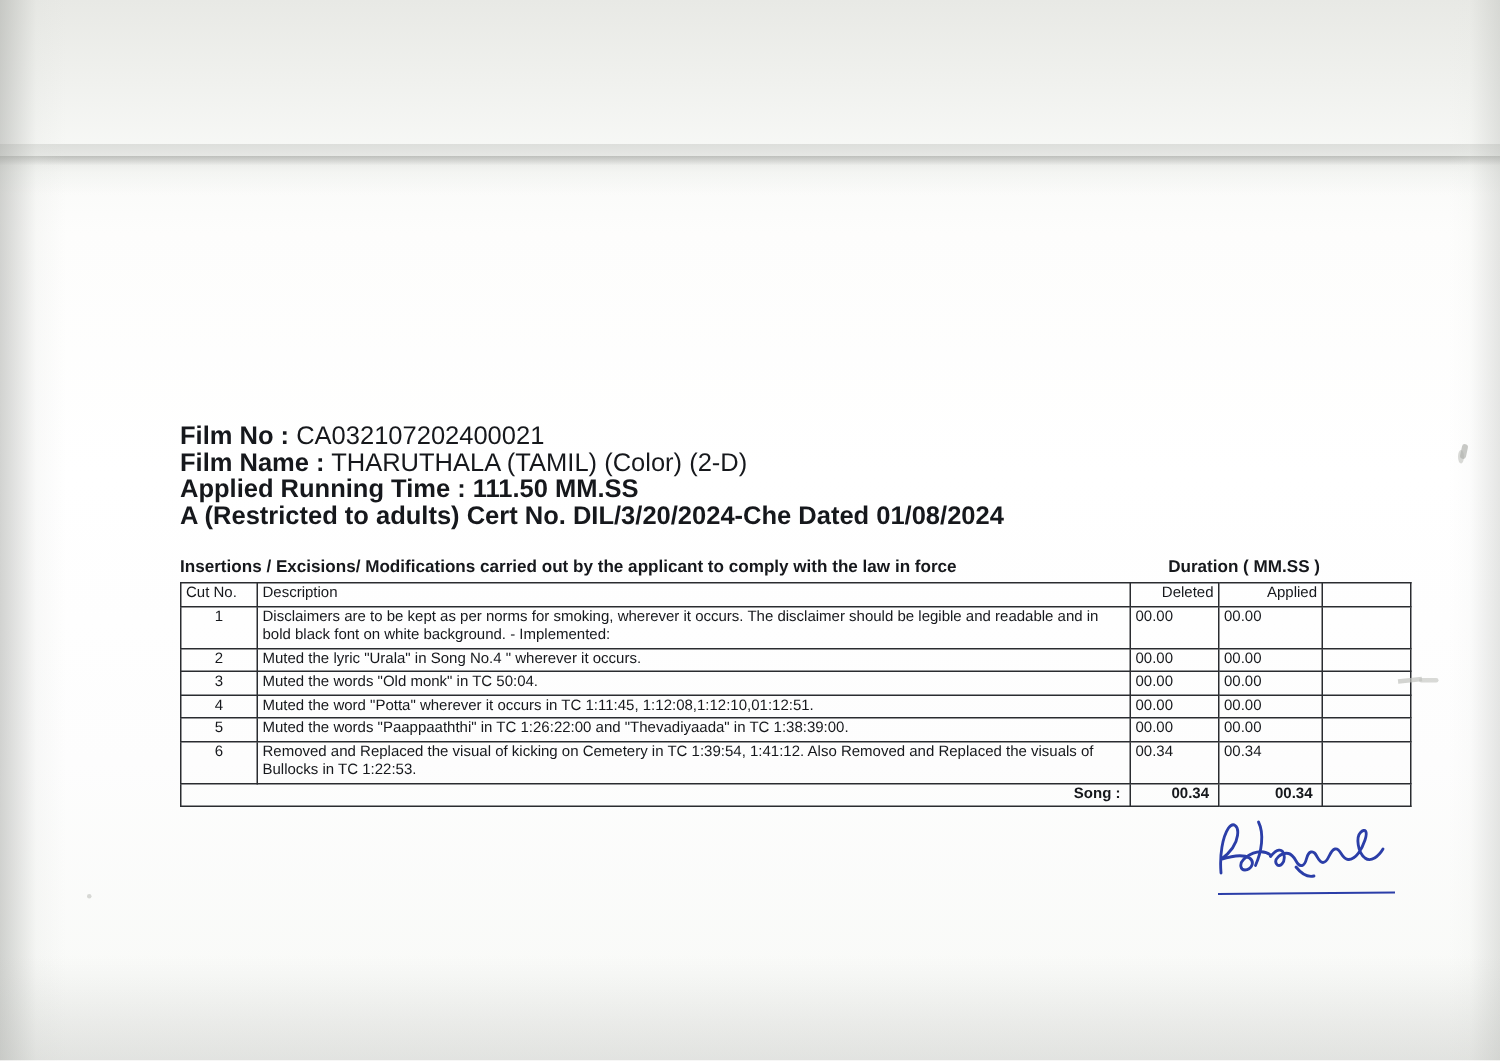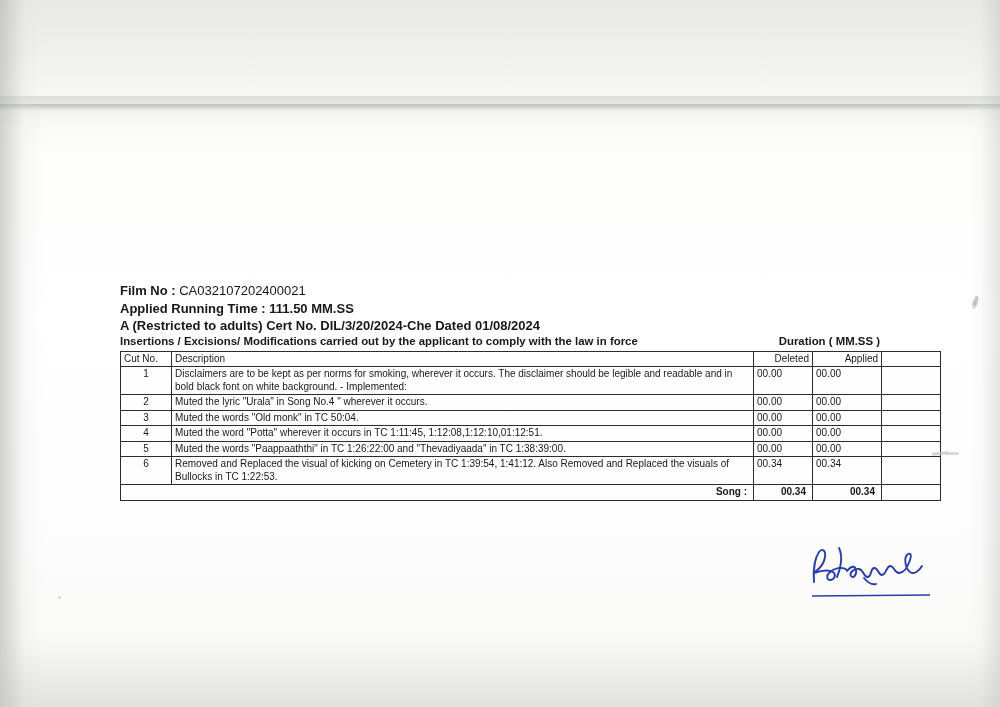--- a/index.html
+++ b/index.html
@@ -63,32 +63,32 @@
   
   .doc {
     position: absolute;
     left: 120px;
     top: 282px;
     width: 790px;
     color: #16181c;
   }
 
   .meta-line {
-    font-size: 13px;
+    font-size: 17px;
     line-height: 17.5px;
     white-space: nowrap;
   }
   .meta-line .lbl { font-weight: bold; }
   .meta-line .val { font-weight: normal; }
   .meta-line .val-b { font-weight: bold; }
 
   .headrow {
     display: flex;
     align-items: flex-start;
-    margin-top: 0;
+    margin-top: 20px;
     margin-bottom: 4px;
   }
   .headrow .left {
     font-size: 11.4px;
     font-weight: bold;
     white-space: nowrap;
   }
   .headrow .right {
     font-size: 11.4px;
     font-weight: bold;
@@ -186,20 +186,24 @@
   <div class="scan-speck" style="left:58px;top:596px;width:3px;height:3px;"></div>
 </div>
 
 <div class="doc">
 
   <div class="meta-line">
     <span class="lbl">Film No :</span>
     <span class="val">CA032107202400021</span>
   </div>
 
+  <div class="meta-line">
+    <span class="lbl">Film Name :</span>
+    <span class="val">THARUTHALA (TAMIL) (Color) (2-D)</span>
+  </div>
 
   <div class="meta-line">
     <span class="lbl">Applied Running Time :</span>
     <span class="val-b">111.50 MM.SS</span>
   </div>
 
   <div class="meta-line">
     <span class="lbl">A (Restricted to adults) Cert No.</span>
     <span class="val-b">DIL/3/20/2024-Che     Dated   01/08/2024</span>
   </div>

